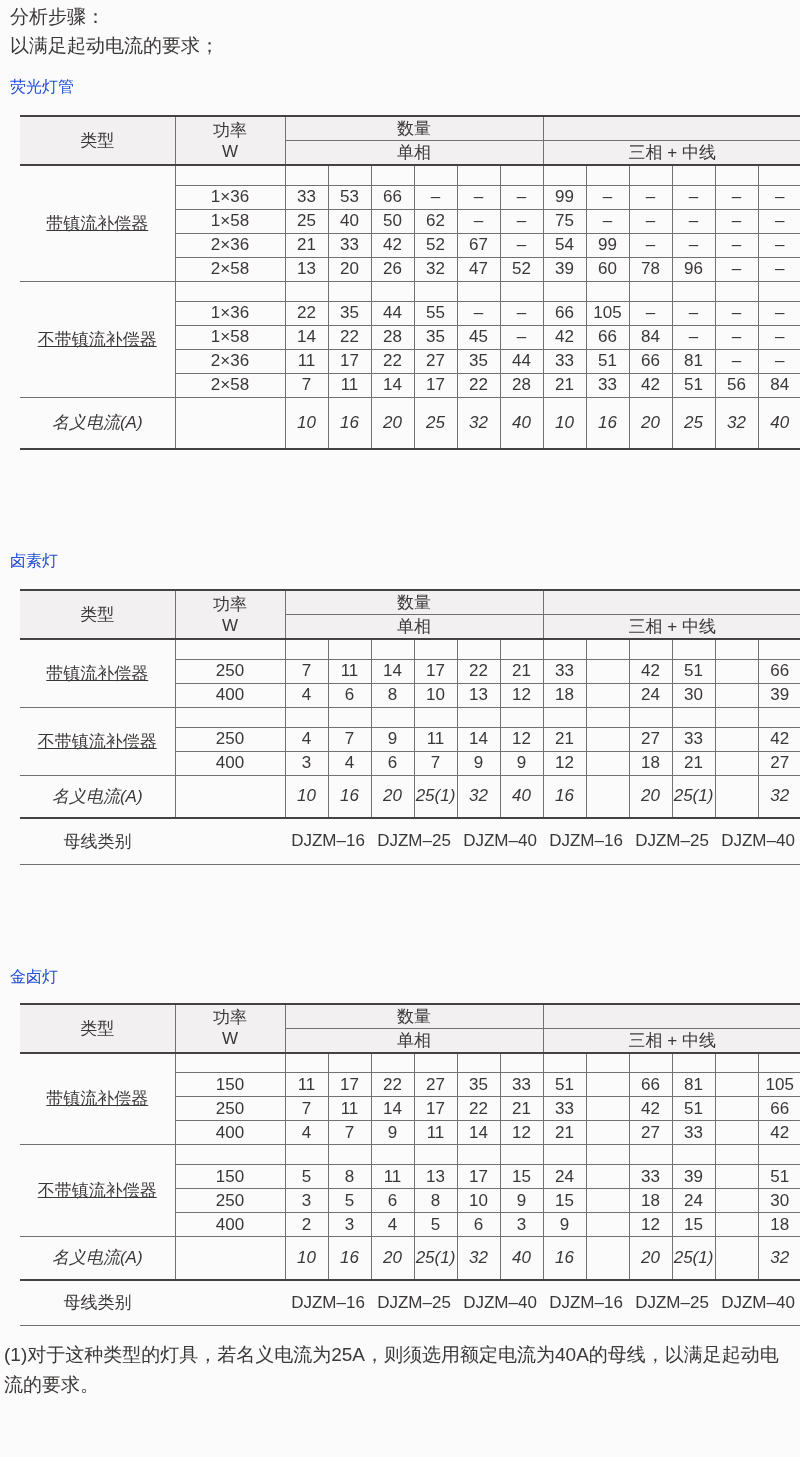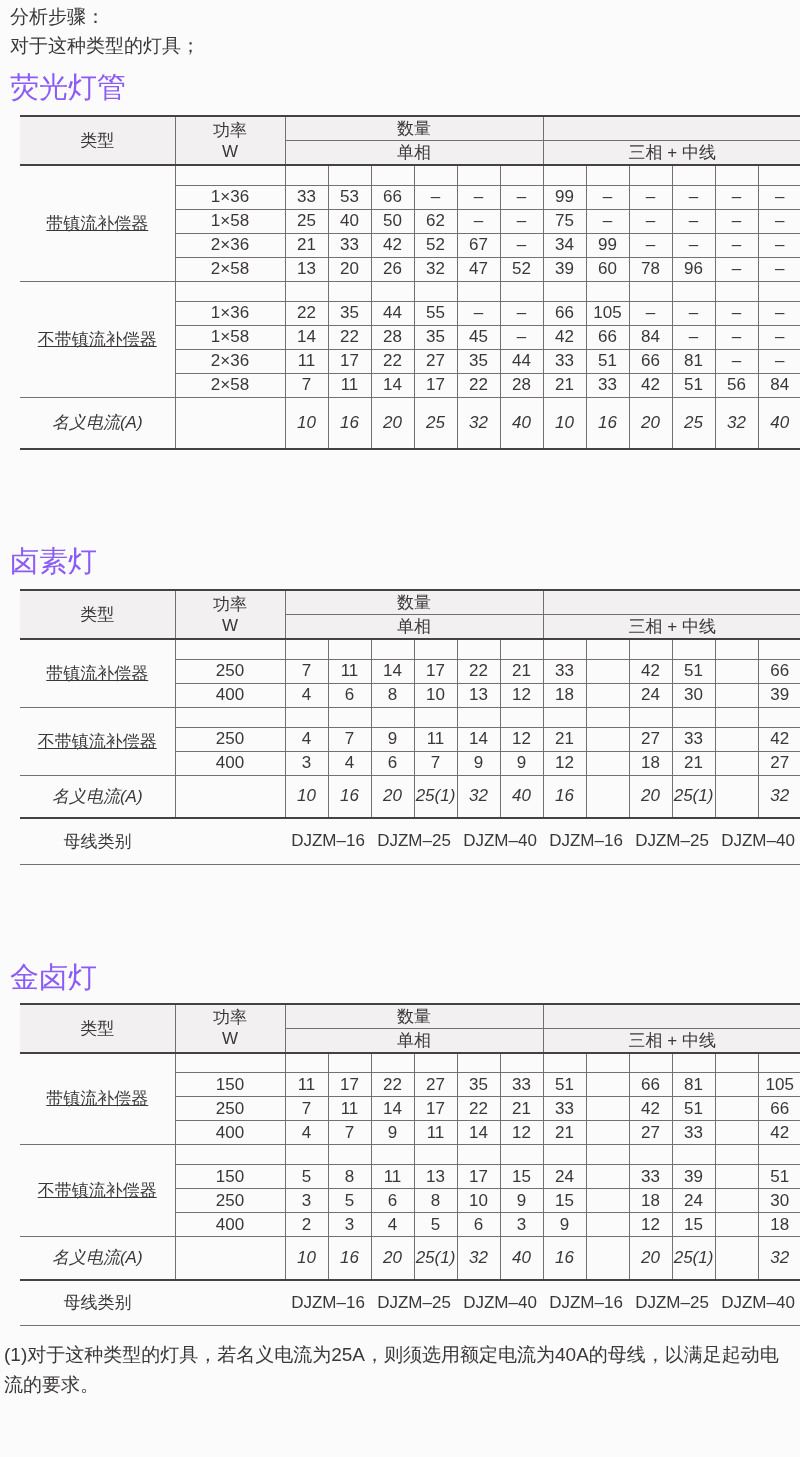--- a/index.html
+++ b/index.html
@@ -5,21 +5,21 @@
   html,body{margin:0;padding:0;}
   body{
     width:800px;height:1457px;
     background:#fcfbfb;
     color:#3a3737;
     font-family:"Liberation Sans","DejaVu Sans",sans-serif;
     overflow:hidden;
   }
   .intro{margin:2px 0 0 10px;font-size:19px;line-height:29px;}
   .intro div{white-space:nowrap;}
-  .sec-title{font-size:29px;font-weight:400;color:#8b5cf6;line-height:30px;margin:7px 0 0 10px;}
+  .sec-title{font-size:16px;font-weight:400;color:#1d4ed8;line-height:30px;margin:7px 0 0 10px;}
   #title-1{margin-top:12px;margin-bottom:13px;}
   #title-2{margin-top:96px;margin-bottom:13px;}
   #title-3{margin-top:97px;margin-bottom:11px;}
 
   table.grid{
     border-collapse:collapse;table-layout:fixed;
     margin-left:20px;width:781px;
     border-top:2px solid #454242;
   }
   table.grid td{
@@ -38,21 +38,21 @@
   td.small{font-size:14px;}
   td.bus{font-size:16px;}
   .punit{line-height:21px;}
   .footnote{margin:14px 0 0 4px;font-size:19px;line-height:30px;width:792px;}
 </style>
 </head>
 <body>
 
 <div class="intro">
   <div>分析步骤：</div>
-  <div>对于这种类型的灯具；</div>
+  <div>以满足起动电流的要求；</div>
 </div>
 
 <div id="title-1" class="sec-title">荧光灯管</div>
 <div>
     <table class="grid">
       <colgroup>
         <col style="width: 155px;">
         <col style="width: 110px;">
         <col style="width: 43px;">
         <col style="width: 43px;">
@@ -128,21 +128,21 @@
           <td class="bl bb">–</td>
         </tr>
         <tr style="height: 24px;">
           <td class="bl bb">2×36</td>
           <td class="bl bb">21</td>
           <td class="bl bb">33</td>
           <td class="bl bb">42</td>
           <td class="bl bb">52</td>
           <td class="bl bb">67</td>
           <td class="bl bb">–</td>
-          <td class="bl bb">34</td>
+          <td class="bl bb">54</td>
           <td class="bl bb">99</td>
           <td class="bl bb">–</td>
           <td class="bl bb">–</td>
           <td class="bl bb">–</td>
           <td class="bl bb">–</td>
         </tr>
         <tr style="height: 24px;">
           <td class="bl bb">2×58</td>
           <td class="bl bb">13</td>
           <td class="bl bb">20</td>

